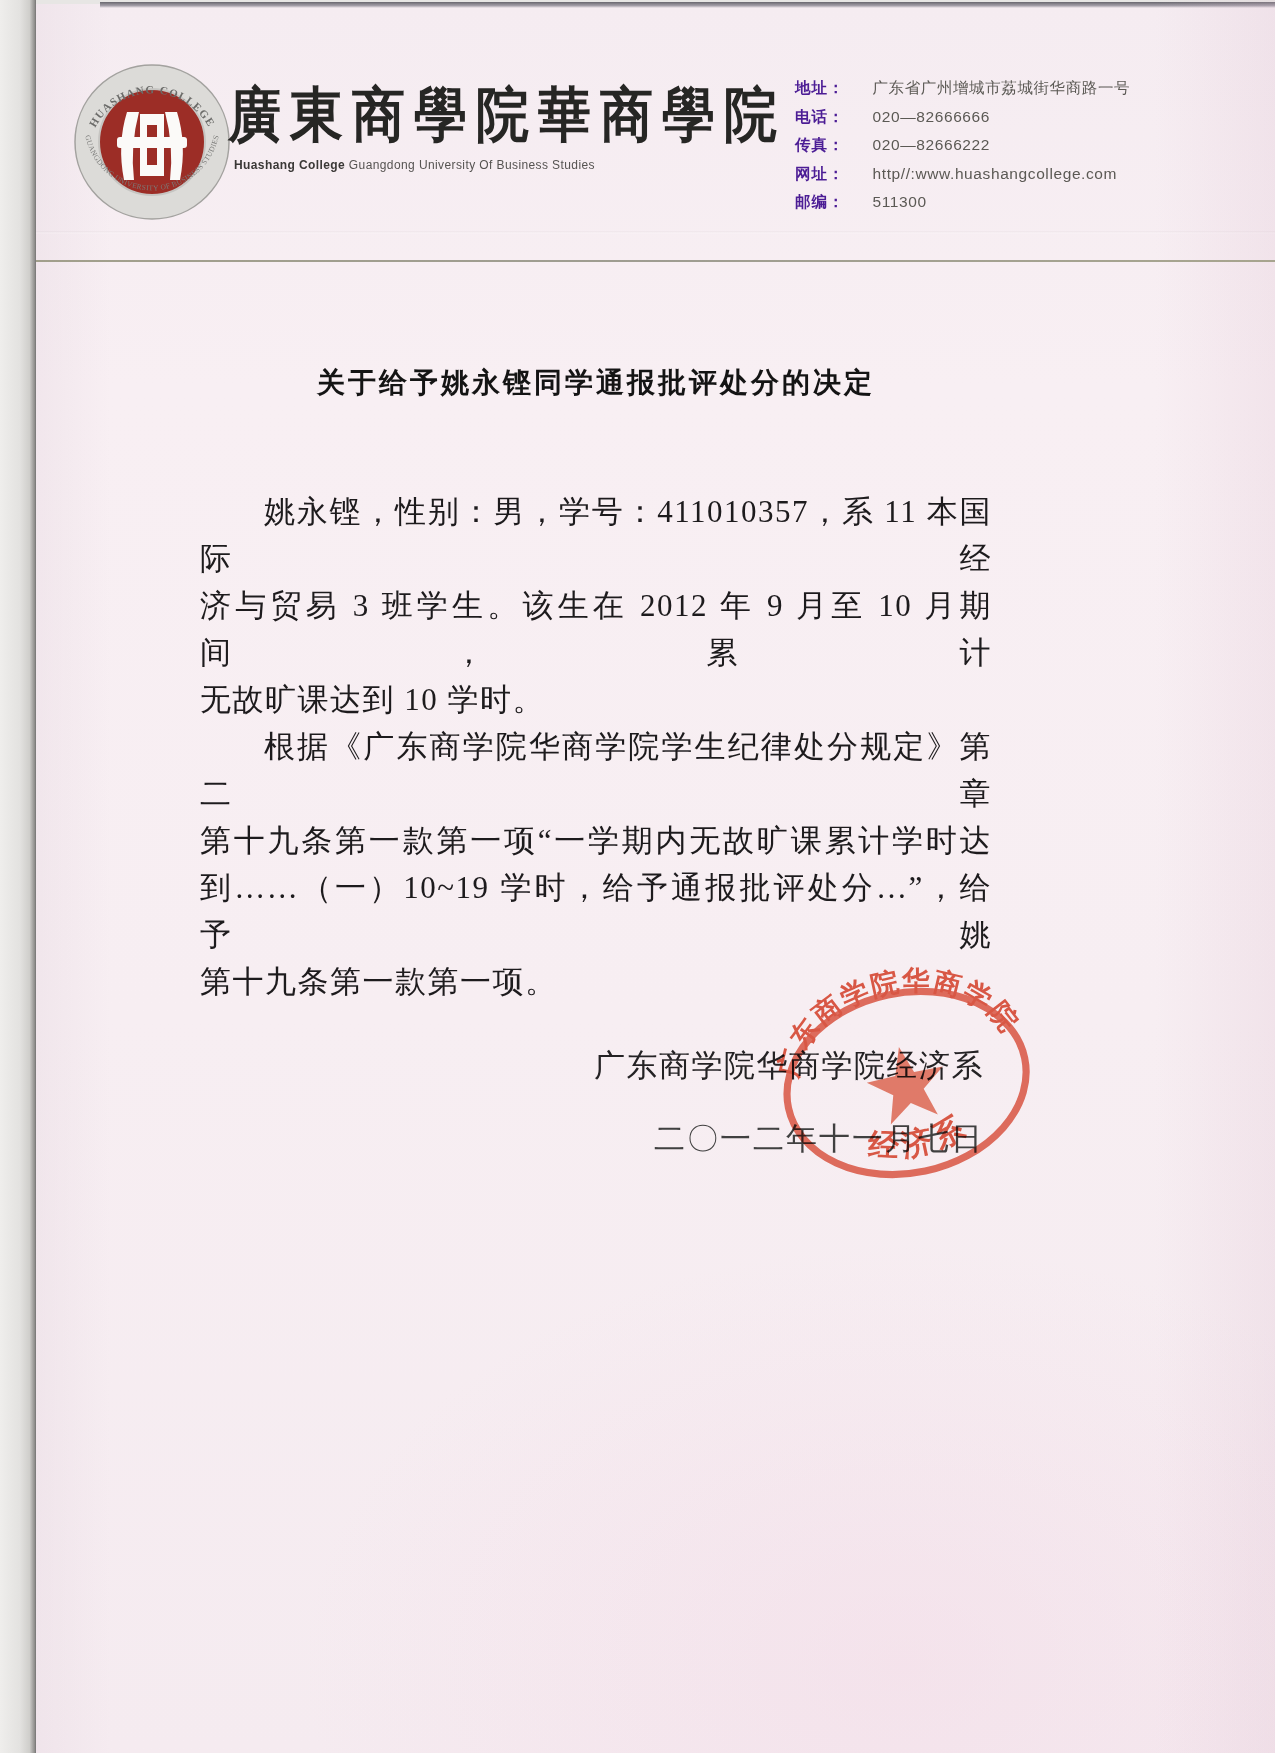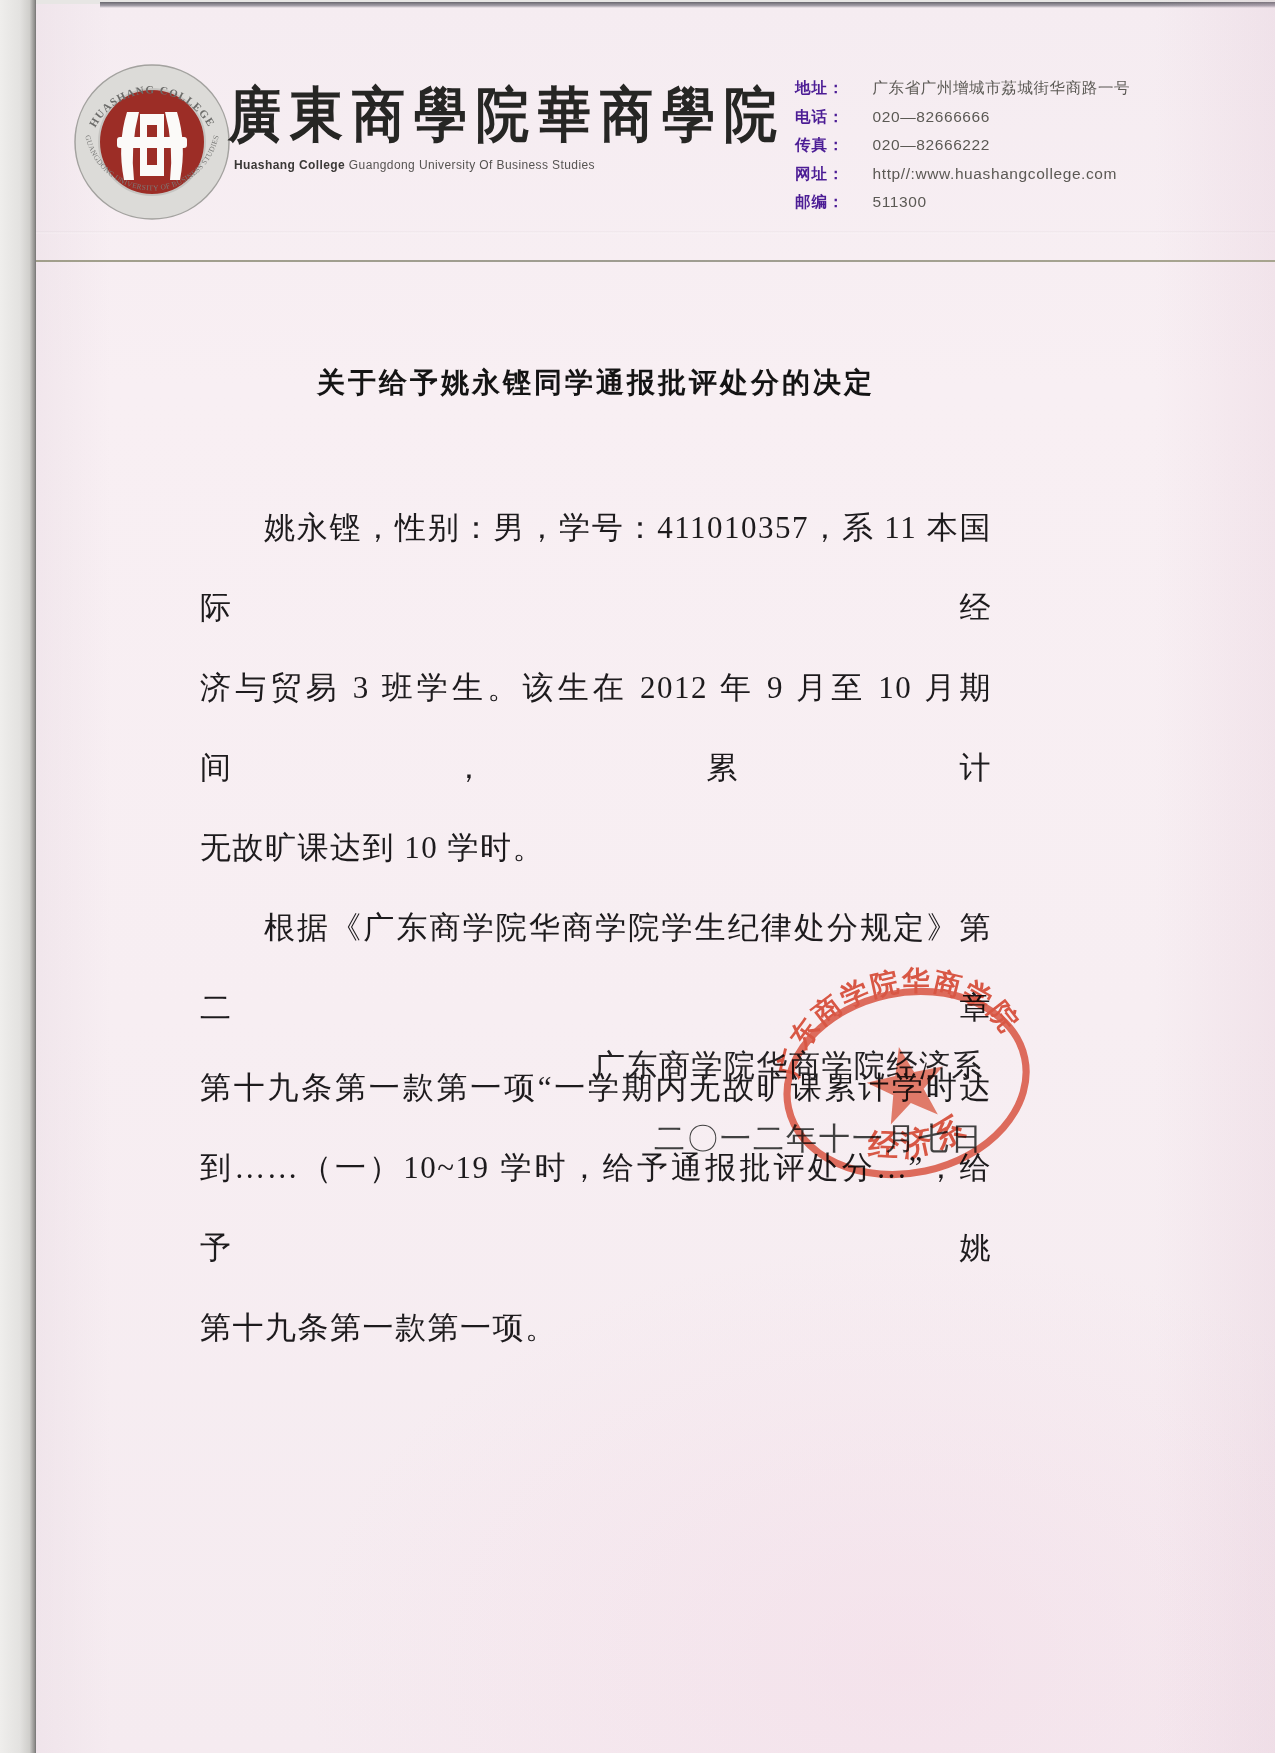--- a/index.html
+++ b/index.html
@@ -65,21 +65,21 @@
   }
 
   
   .doc-title{
     position:absolute;left:200px;top:364px;width:792px;
     text-align:center;font-family:"Liberation Sans", sans-serif;
     font-size:28px;font-weight:bold;color:#141414;letter-spacing:3px;white-space:nowrap;
   }
   .body-text{position:absolute;left:200px;top:488px;width:792px;color:#1d1b1d;}
   .line{
-    font-size:31px;line-height:80px;letter-spacing:1.5px;
+    font-size:31px;line-height:47px;letter-spacing:1.5px;
     text-align:justify;
   }
   .line.full{text-align-last:justify;}
   .line.indent{text-indent:64px;}
 
   .signature{
     position:absolute;left:200px;top:1045px;width:792px;
     font-size:31px;color:#242224;letter-spacing:1.5px;
     text-align:right;padding-right:8px;box-sizing:border-box;white-space:nowrap;
   }

